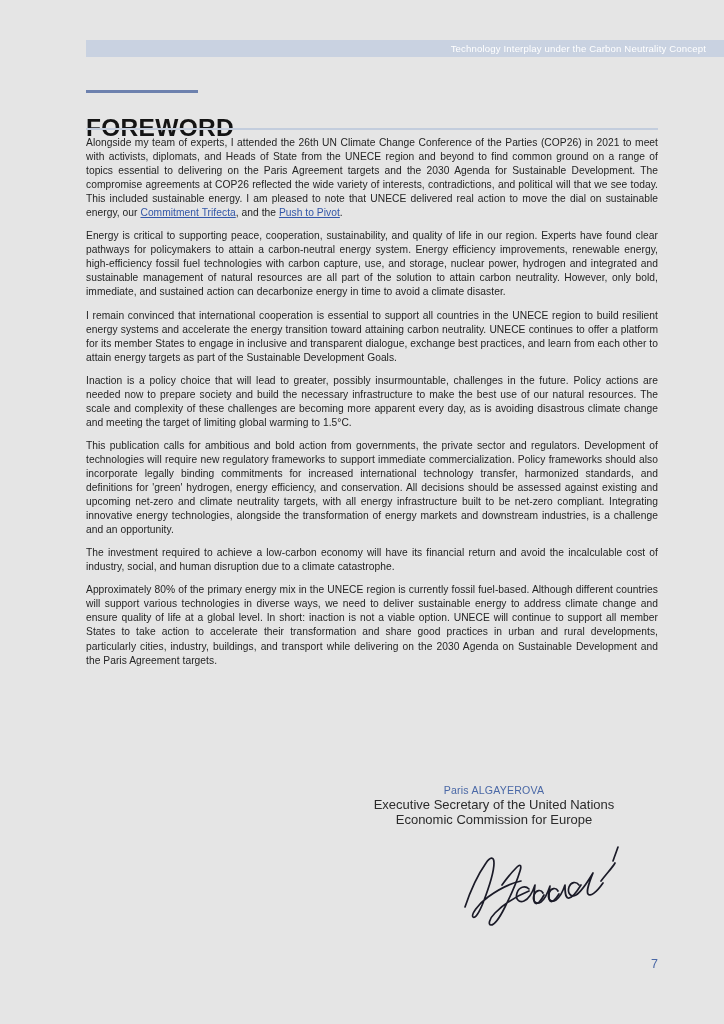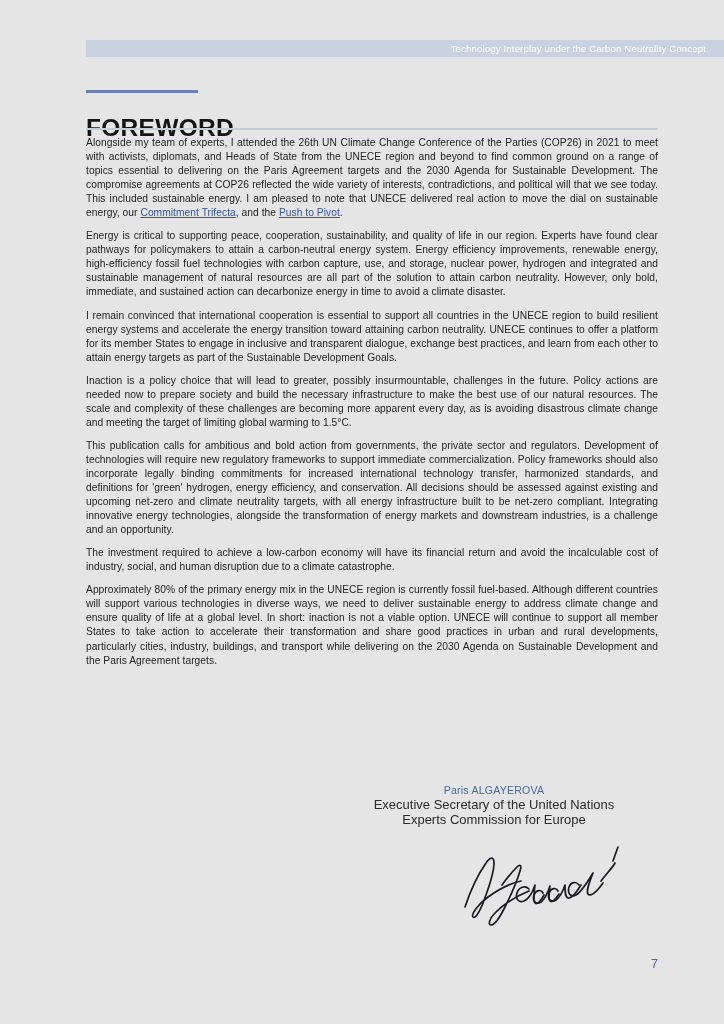--- a/index.html
+++ b/index.html
@@ -158,21 +158,21 @@
     <p class="para">Inaction is a policy choice that will lead to greater, possibly insurmountable, challenges in the future. Policy actions are needed now to prepare society and build the necessary infrastructure to make the best use of our natural resources. The scale and complexity of these challenges are becoming more apparent every day, as is avoiding disastrous climate change and meeting the target of limiting global warming to 1.5°C.</p>
     <p class="para">This publication calls for ambitious and bold action from governments, the private sector and regulators. Development of technologies will require new regulatory frameworks to support immediate commercialization. Policy frameworks should also incorporate legally binding commitments for increased international technology transfer, harmonized standards, and definitions for 'green' hydrogen, energy efficiency, and conservation. All decisions should be assessed against existing and upcoming net-zero and climate neutrality targets, with all energy infrastructure built to be net-zero compliant. Integrating innovative energy technologies, alongside the transformation of energy markets and downstream industries, is a challenge and an opportunity.</p>
     <p class="para">The investment required to achieve a low-carbon economy will have its financial return and avoid the incalculable cost of industry, social, and human disruption due to a climate catastrophe.</p>
     <p class="para">Approximately 80% of the primary energy mix in the UNECE region is currently fossil fuel-based. Although different countries will support various technologies in diverse ways, we need to deliver sustainable energy to address climate change and ensure quality of life at a global level. In short: inaction is not a viable option. UNECE will continue to support all member States to take action to accelerate their transformation and share good practices in urban and rural developments, particularly cities, industry, buildings, and transport while delivering on the 2030 Agenda on Sustainable Development and the Paris Agreement targets.</p>
 
   </div>
 
   <div class="signature-block">
     <div class="signer-name">Paris ALGAYEROVA</div>
     <div class="signer-title-line">Executive Secretary of the United Nations</div>
-    <div class="signer-title-line">Experts Commission for Europe</div>
+    <div class="signer-title-line">Economic Commission for Europe</div>
   </div>
 
   <div class="signature-mark">
     <svg width="190" height="86" viewBox="0 0 190 86" fill="none" xmlns="http://www.w3.org/2000/svg">
       <g stroke="#1b1b28" stroke-width="1.7" stroke-linecap="round" stroke-linejoin="round" fill="none">
         <path d="M10 62 C16 44, 24 28, 31 18 C35 12, 39 11, 39 18 C39 28, 33 45, 28 58 C24 68, 20 74, 18 72 C16 70, 22 60, 33 52 C44 44, 57 38, 66 36"></path>
         <path d="M47 40 C52 33, 58 26, 62 22 C65 19, 67 20, 65 26 C62 36, 55 52, 50 62 C45 72, 40 80, 36 80 C33 80, 34 74, 40 68 C50 58, 64 50, 74 46"></path>
         <path d="M74 44 C70 40, 64 42, 62 48 C60 54, 64 58, 69 56 C74 54, 78 46, 80 40 C79 48, 78 56, 80 58 C82 60, 86 56, 89 50"></path>
         <path d="M88 48 C86 44, 81 45, 79 50 C77 56, 81 60, 86 57 C90 54, 93 47, 95 41 C94 48, 93 54, 95 56 C97 58, 101 54, 104 49"></path>
         <path d="M103 46 C101 42, 96 43, 94 48 C92 54, 96 58, 101 55 C105 52, 108 46, 110 40 C110 46, 110 52, 113 53 C116 54, 121 48, 126 40"></path>

